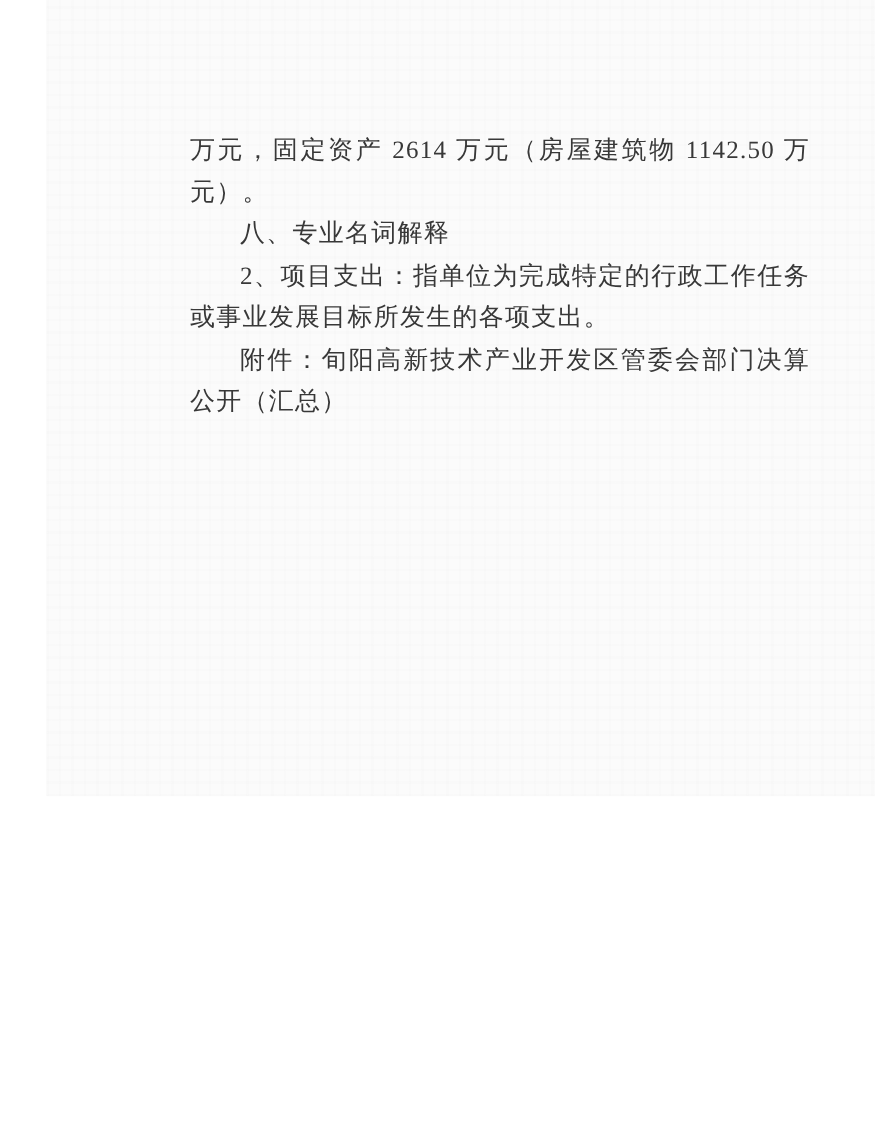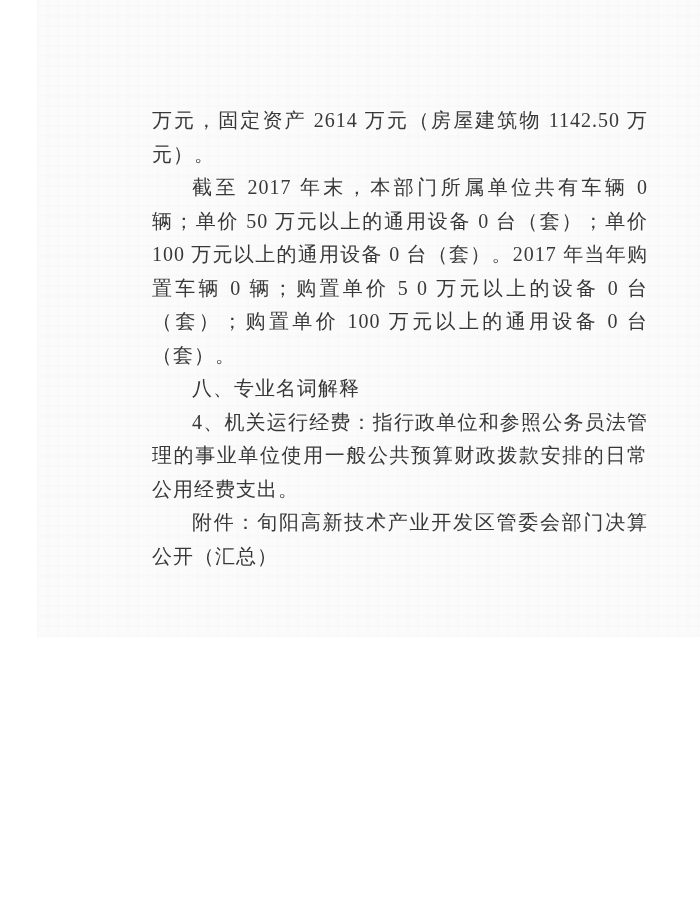--- a/index.html
+++ b/index.html
@@ -34,18 +34,17 @@
   }
   .para { margin: 0; }
   .para.indent { text-indent: 2em; }
 </style>
 </head>
 <body>
 
 <div class="page">
   <div class="text-block">
     <p class="para">万元，固定资产 2614 万元（房屋建筑物 1142.50 万元）。</p>
-    <p class="para indent">截至 2017 年末，本部门所属单位共有车辆 0 辆；单价 50 万元以上的通用设备 0 台（套）；单价 100 万元以上的通用设备 0 台（套）。2017 年当年购置车辆 0 辆；购置单价 5 0 万元以上的设备 0 台（套）；购置单价 100 万元以上的通用设备 0 台（套）。</p>
     <p class="para indent">八、专业名词解释</p>
-    <p class="para indent">4、机关运行经费：指行政单位和参照公务员法管理的事业单位使用一般公共预算财政拨款安排的日常公用经费支出。</p>
+    <p class="para indent">2、项目支出：指单位为完成特定的行政工作任务或事业发展目标所发生的各项支出。</p>
     <p class="para indent">附件：旬阳高新技术产业开发区管委会部门决算公开（汇总）</p>
   </div>
 </div>
 
 </body></html>

